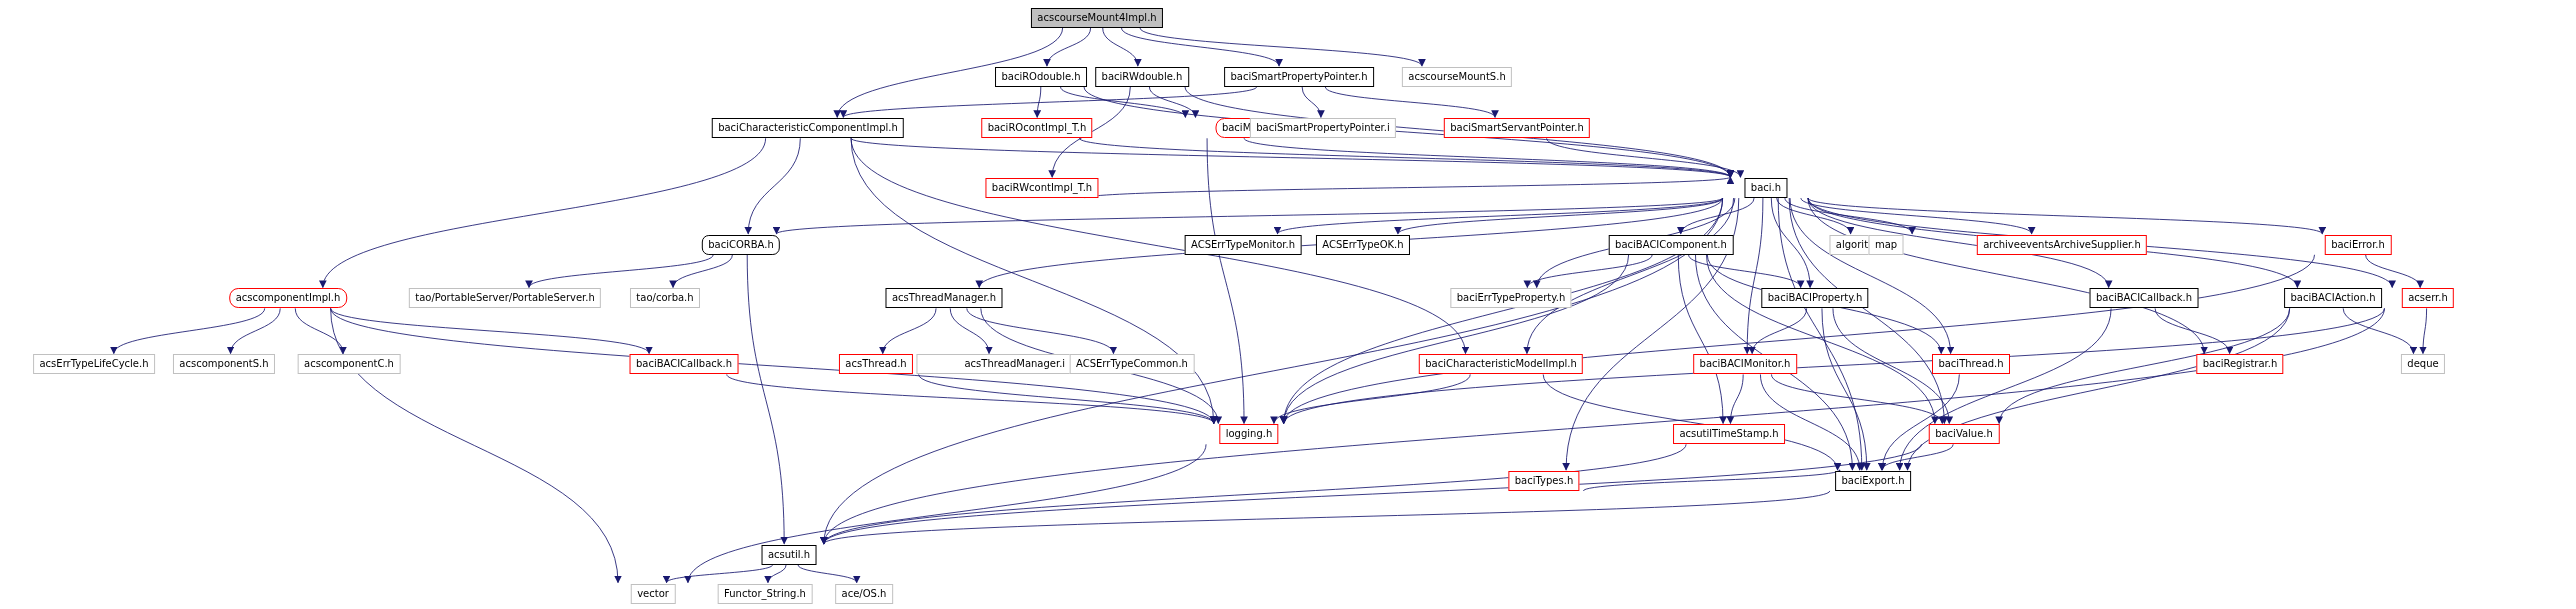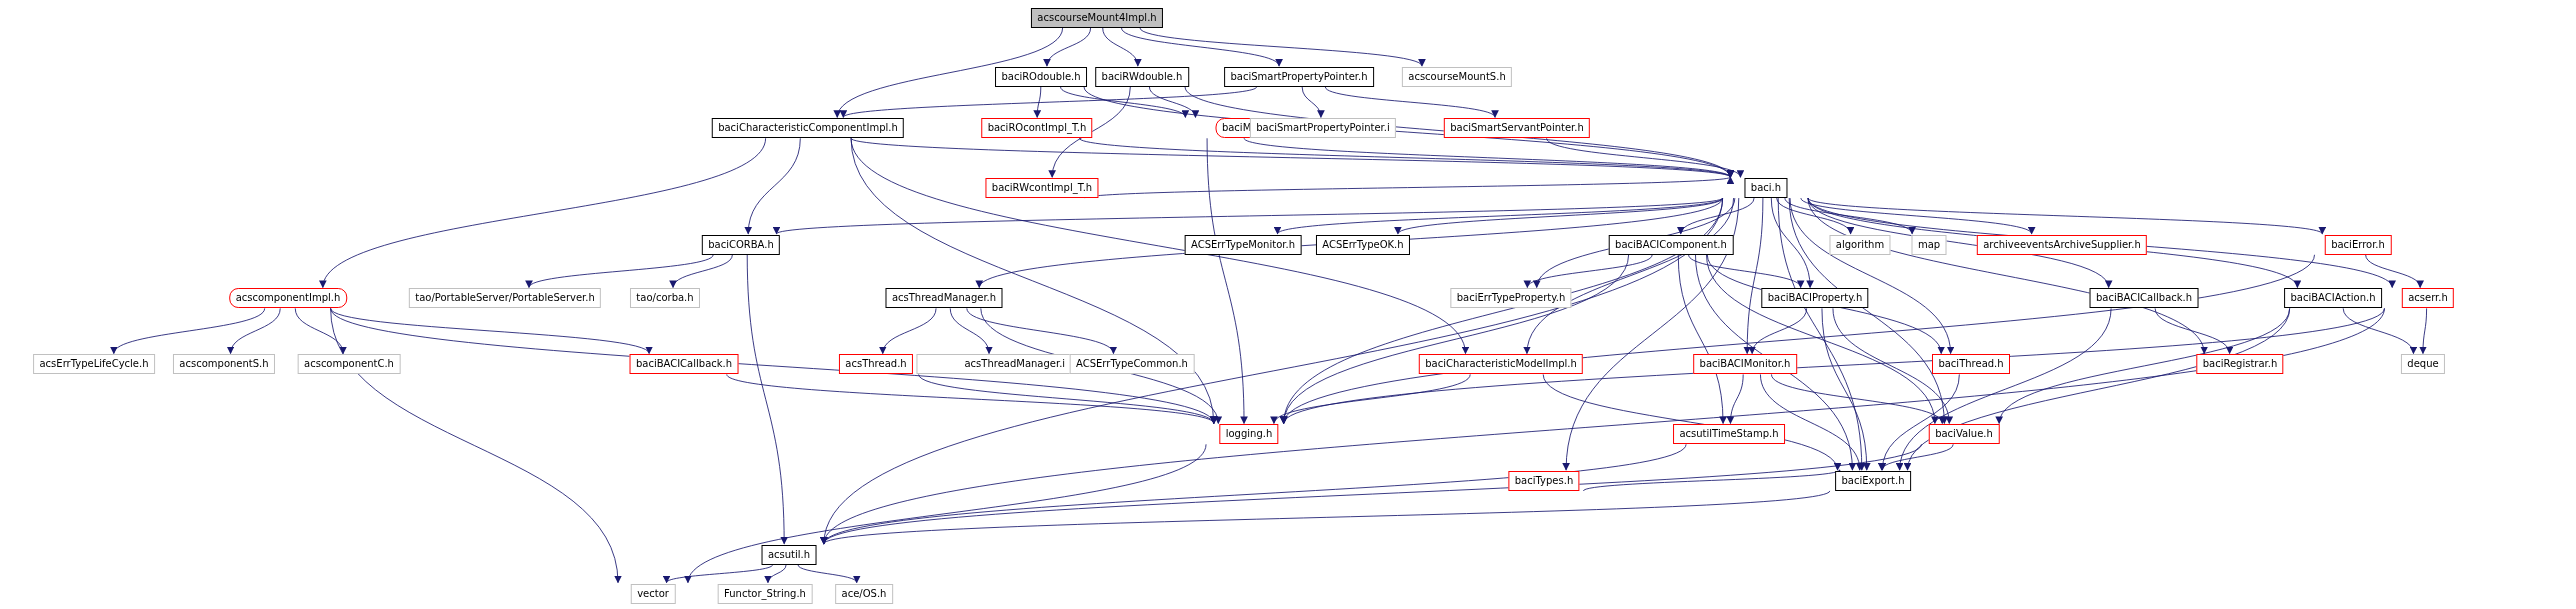--- a/index.html
+++ b/index.html
@@ -127,26 +127,26 @@
       <div class="node doc" style="left: 1142px; top: 67px;">baciRWdouble.h</div>
       <div class="node doc" style="left: 1299px; top: 67px;">baciSmartPropertyPointer.h</div>
       <div class="node ext" style="left: 1457px; top: 67px;">acscourseMountS.h</div>
       <div class="node doc" style="left: 808px; top: 118px;">baciCharacteristicComponentImpl.h</div>
       <div class="node trunc" style="left: 1037px; top: 118px;">baciROcontImpl_T.h</div>
       <div class="node trunc" style="left: 1261px; top: 118px; border-radius: 9px;">baciMonitor_T.h</div>
       <div class="node ext" style="left: 1323px; top: 118px;">baciSmartPropertyPointer.i</div>
       <div class="node trunc" style="left: 1517px; top: 118px;">baciSmartServantPointer.h</div>
       <div class="node trunc" style="left: 1042px; top: 178px;">baciRWcontImpl_T.h</div>
       <div class="node doc" style="left: 1766px; top: 178px;">baci.h</div>
-      <div class="node doc" style="left: 741px; top: 235px;">baciCORBA.h</div>
+      <div class="node doc" style="left: 741px; top: 235px; border-radius: 7px;">baciCORBA.h</div>
       <div class="node doc" style="left: 1243px; top: 235px;">ACSErrTypeMonitor.h</div>
       <div class="node doc" style="left: 1363px; top: 235px;">ACSErrTypeOK.h</div>
       <div class="node doc" style="left: 1671px; top: 235px;">baciBACIComponent.h</div>
       <div class="node ext" style="left: 1860px; top: 235px;">algorithm</div>
-      <div class="node ext" style="left: 1929px; top: 235px;">map</div>
+      <div class="node ext" style="left: 1886px; top: 235px;">map</div>
       <div class="node trunc" style="left: 2062px; top: 235px;">archiveeventsArchiveSupplier.h</div>
       <div class="node trunc" style="left: 2358px; top: 235px;">baciError.h</div>
       <div class="node trunc" style="left: 288px; top: 288px; border-radius: 9px;">acscomponentImpl.h</div>
       <div class="node ext" style="left: 505px; top: 288px;">tao/PortableServer/PortableServer.h</div>
       <div class="node ext" style="left: 665px; top: 288px;">tao/corba.h</div>
       <div class="node doc" style="left: 944px; top: 288px;">acsThreadManager.h</div>
       <div class="node ext" style="left: 1511px; top: 288px;">baciErrTypeProperty.h</div>
       <div class="node doc" style="left: 1815px; top: 288px;">baciBACIProperty.h</div>
       <div class="node doc" style="left: 2144px; top: 288px;">baciBACICallback.h</div>
       <div class="node doc" style="left: 2333px; top: 288px;">baciBACIAction.h</div>

